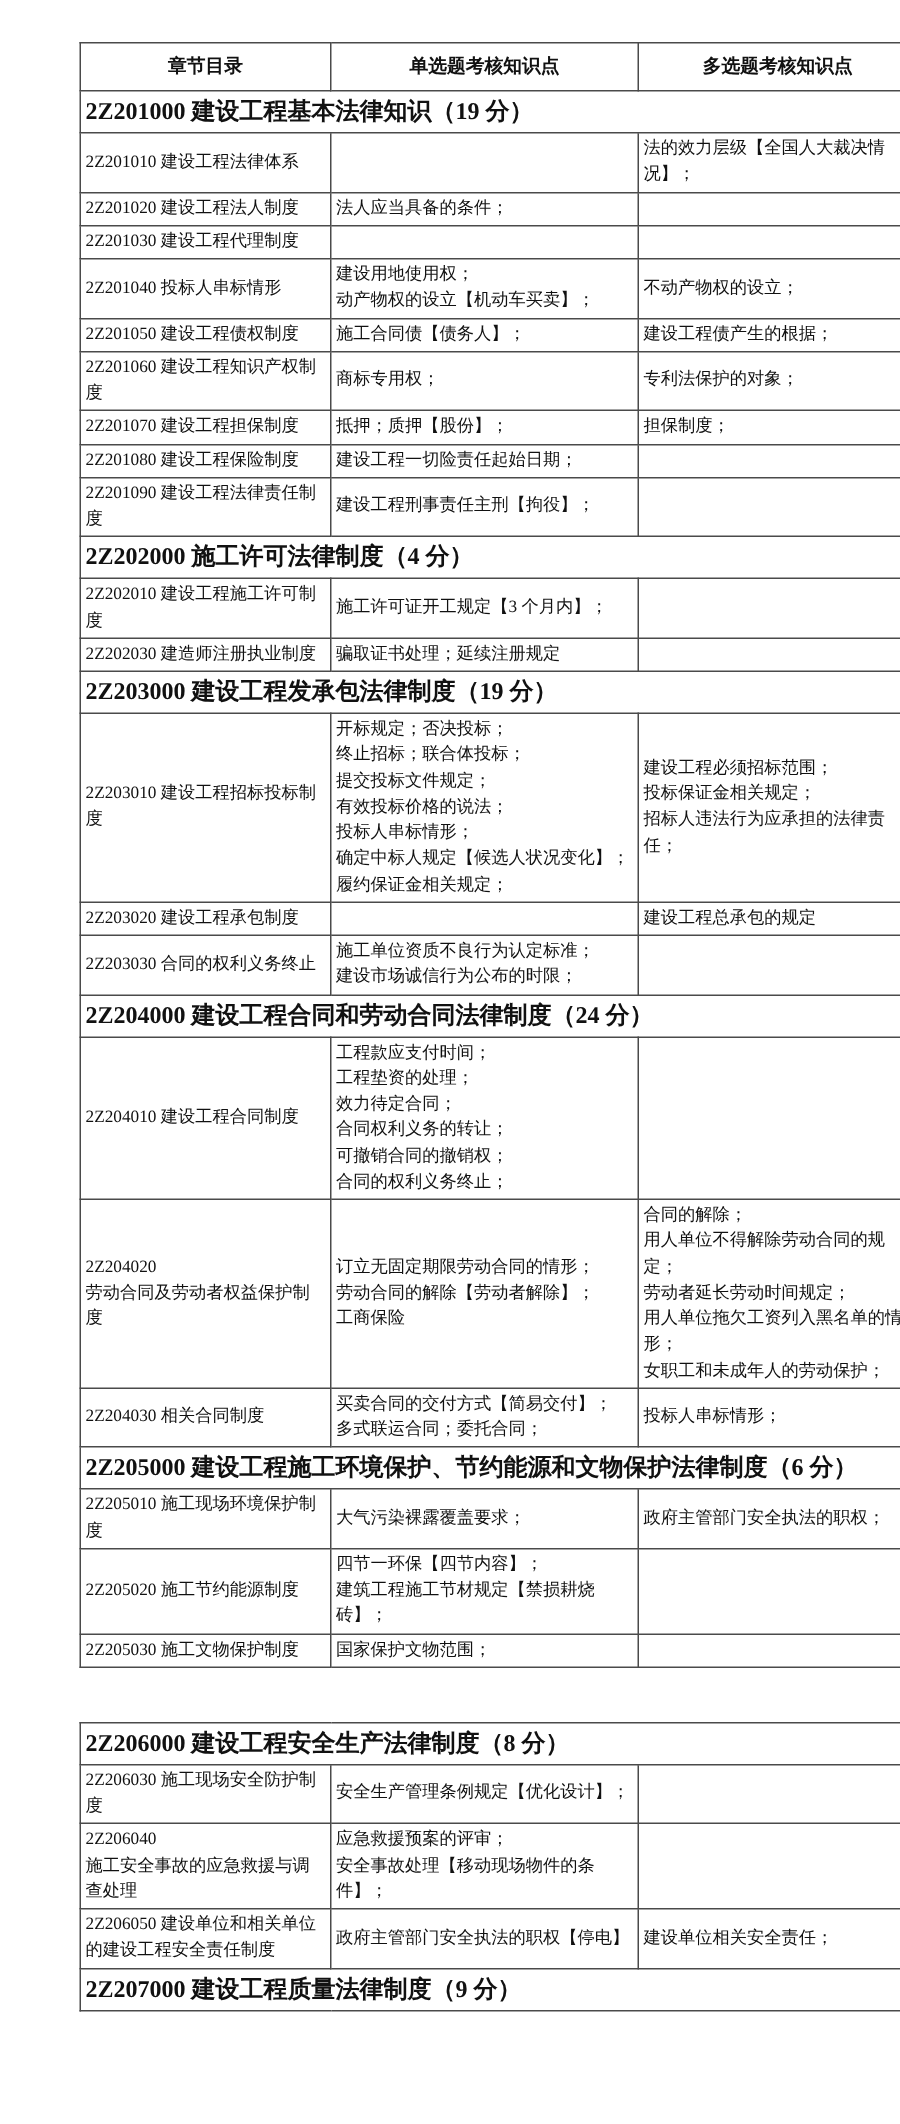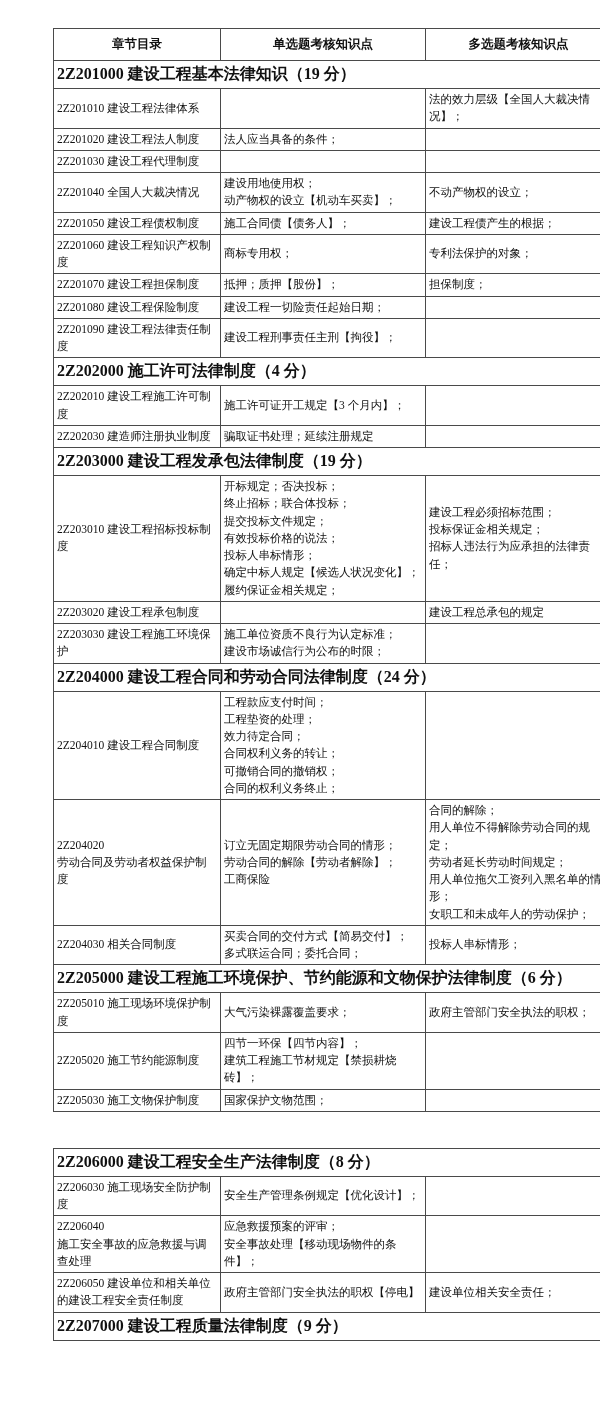--- a/index.html
+++ b/index.html
@@ -84,21 +84,21 @@
             <td class="cell">2Z201020 建设工程法人制度</td>
             <td class="cell">法人应当具备的条件；</td>
             <td class="cell"></td>
           </tr>
           <tr>
             <td class="cell">2Z201030 建设工程代理制度</td>
             <td class="cell"></td>
             <td class="cell"></td>
           </tr>
           <tr>
-            <td class="cell">2Z201040 全国人大裁决情况</td>
+            <td class="cell">2Z201040 投标人串标情形</td>
             <td class="cell">建设用地使用权；
 动产物权的设立【机动车买卖】；</td>
             <td class="cell">不动产物权的设立；</td>
           </tr>
           <tr>
             <td class="cell">2Z201050 建设工程债权制度</td>
             <td class="cell">施工合同债【债务人】；</td>
             <td class="cell">建设工程债产生的根据；</td>
           </tr>
           <tr>
@@ -149,21 +149,21 @@
             <td class="cell">建设工程必须招标范围；
 投标保证金相关规定；
 招标人违法行为应承担的法律责任；</td>
           </tr>
           <tr>
             <td class="cell">2Z203020 建设工程承包制度</td>
             <td class="cell"></td>
             <td class="cell">建设工程总承包的规定</td>
           </tr>
           <tr>
-            <td class="cell">2Z203030 建设工程施工环境保护</td>
+            <td class="cell">2Z203030 合同的权利义务终止</td>
             <td class="cell">施工单位资质不良行为认定标准；
 建设市场诚信行为公布的时限；</td>
             <td class="cell"></td>
           </tr>
           <tr>
             <td colspan="3" class="section">2Z204000 建设工程合同和劳动合同法律制度（24 分）</td>
           </tr>
           <tr>
             <td class="cell">2Z204010 建设工程合同制度</td>
             <td class="cell">工程款应支付时间；

